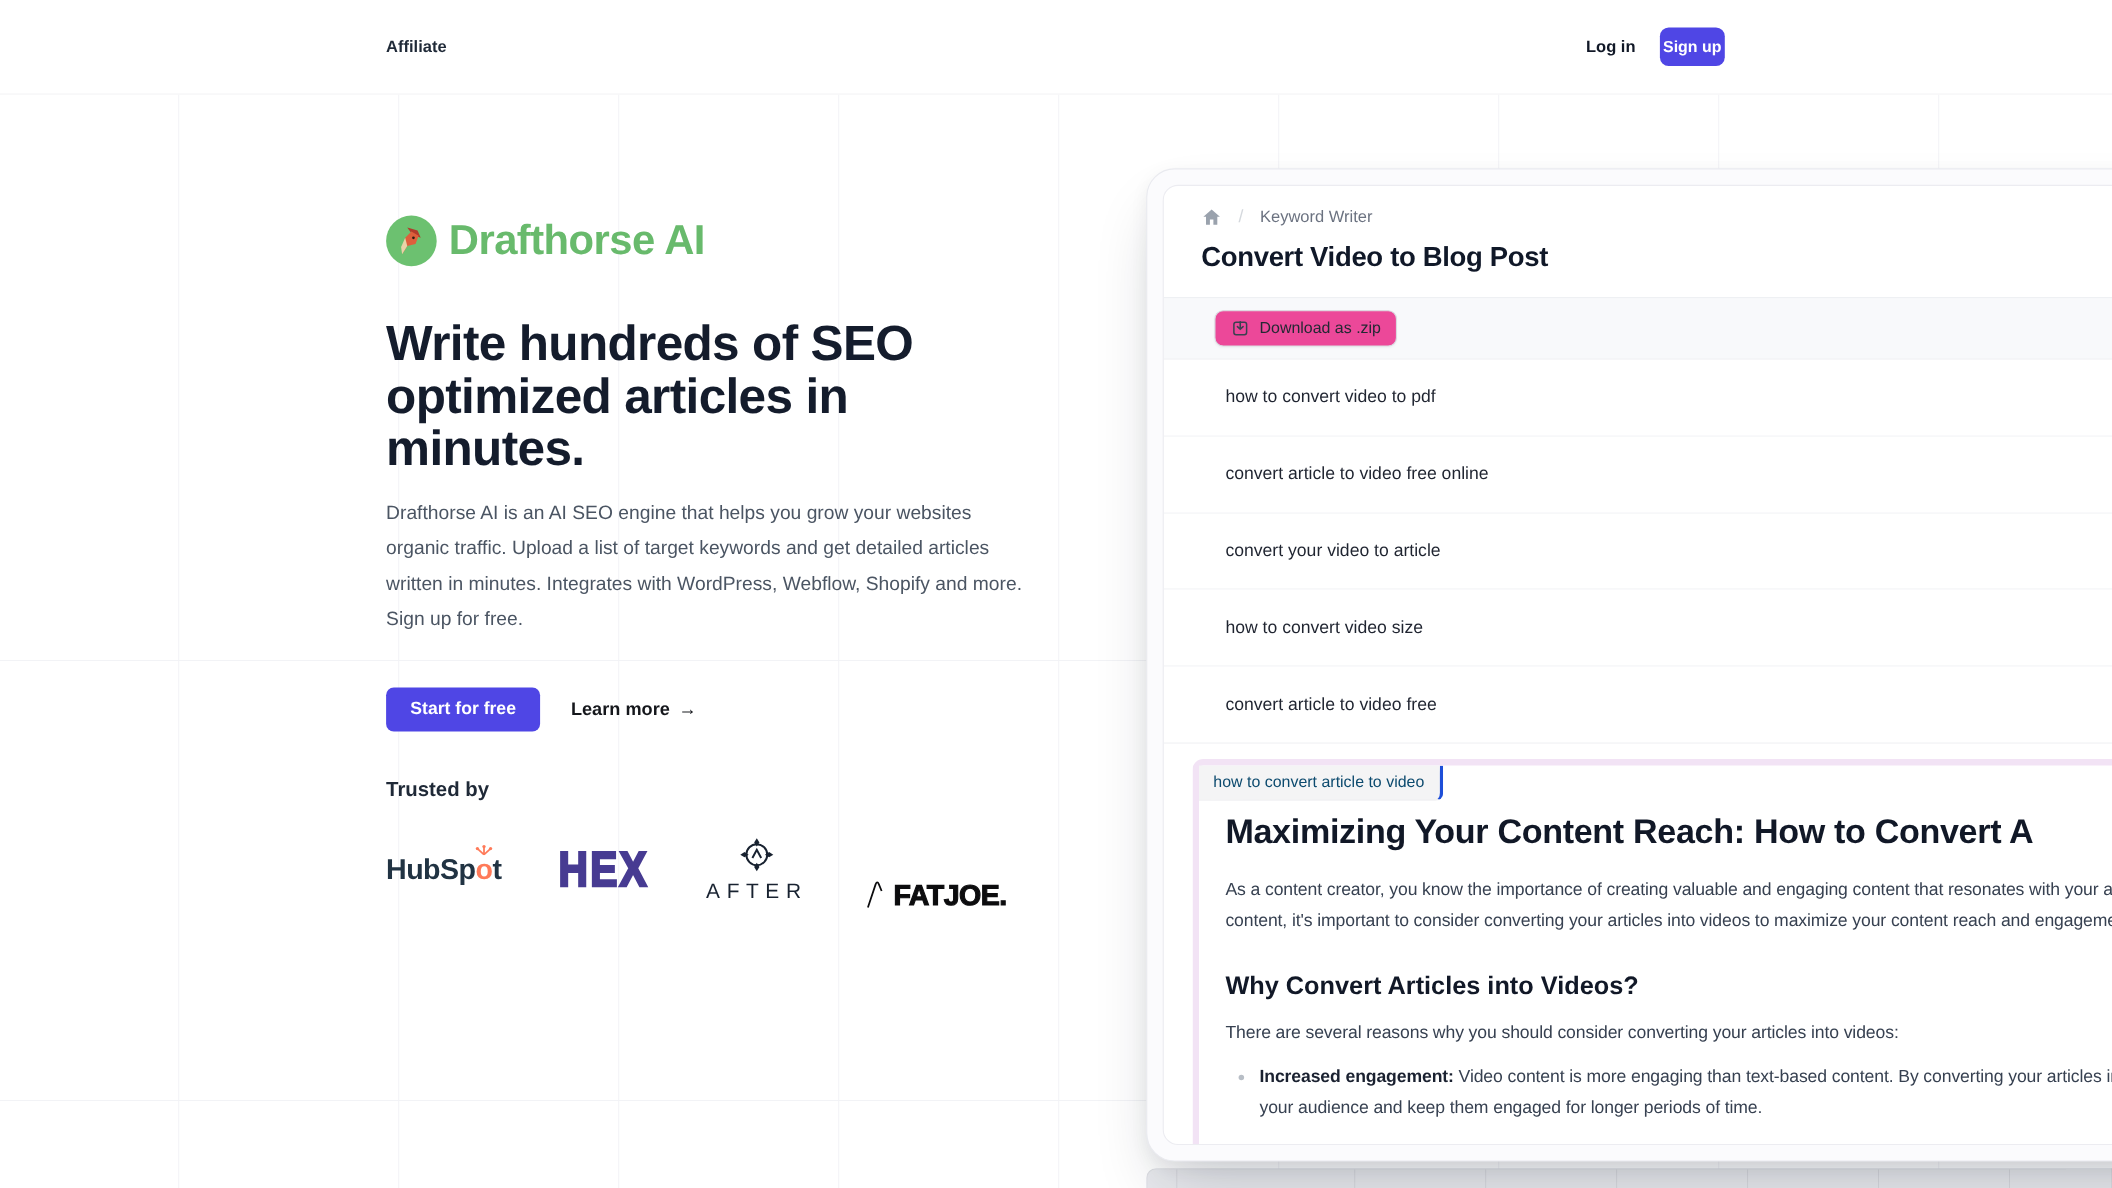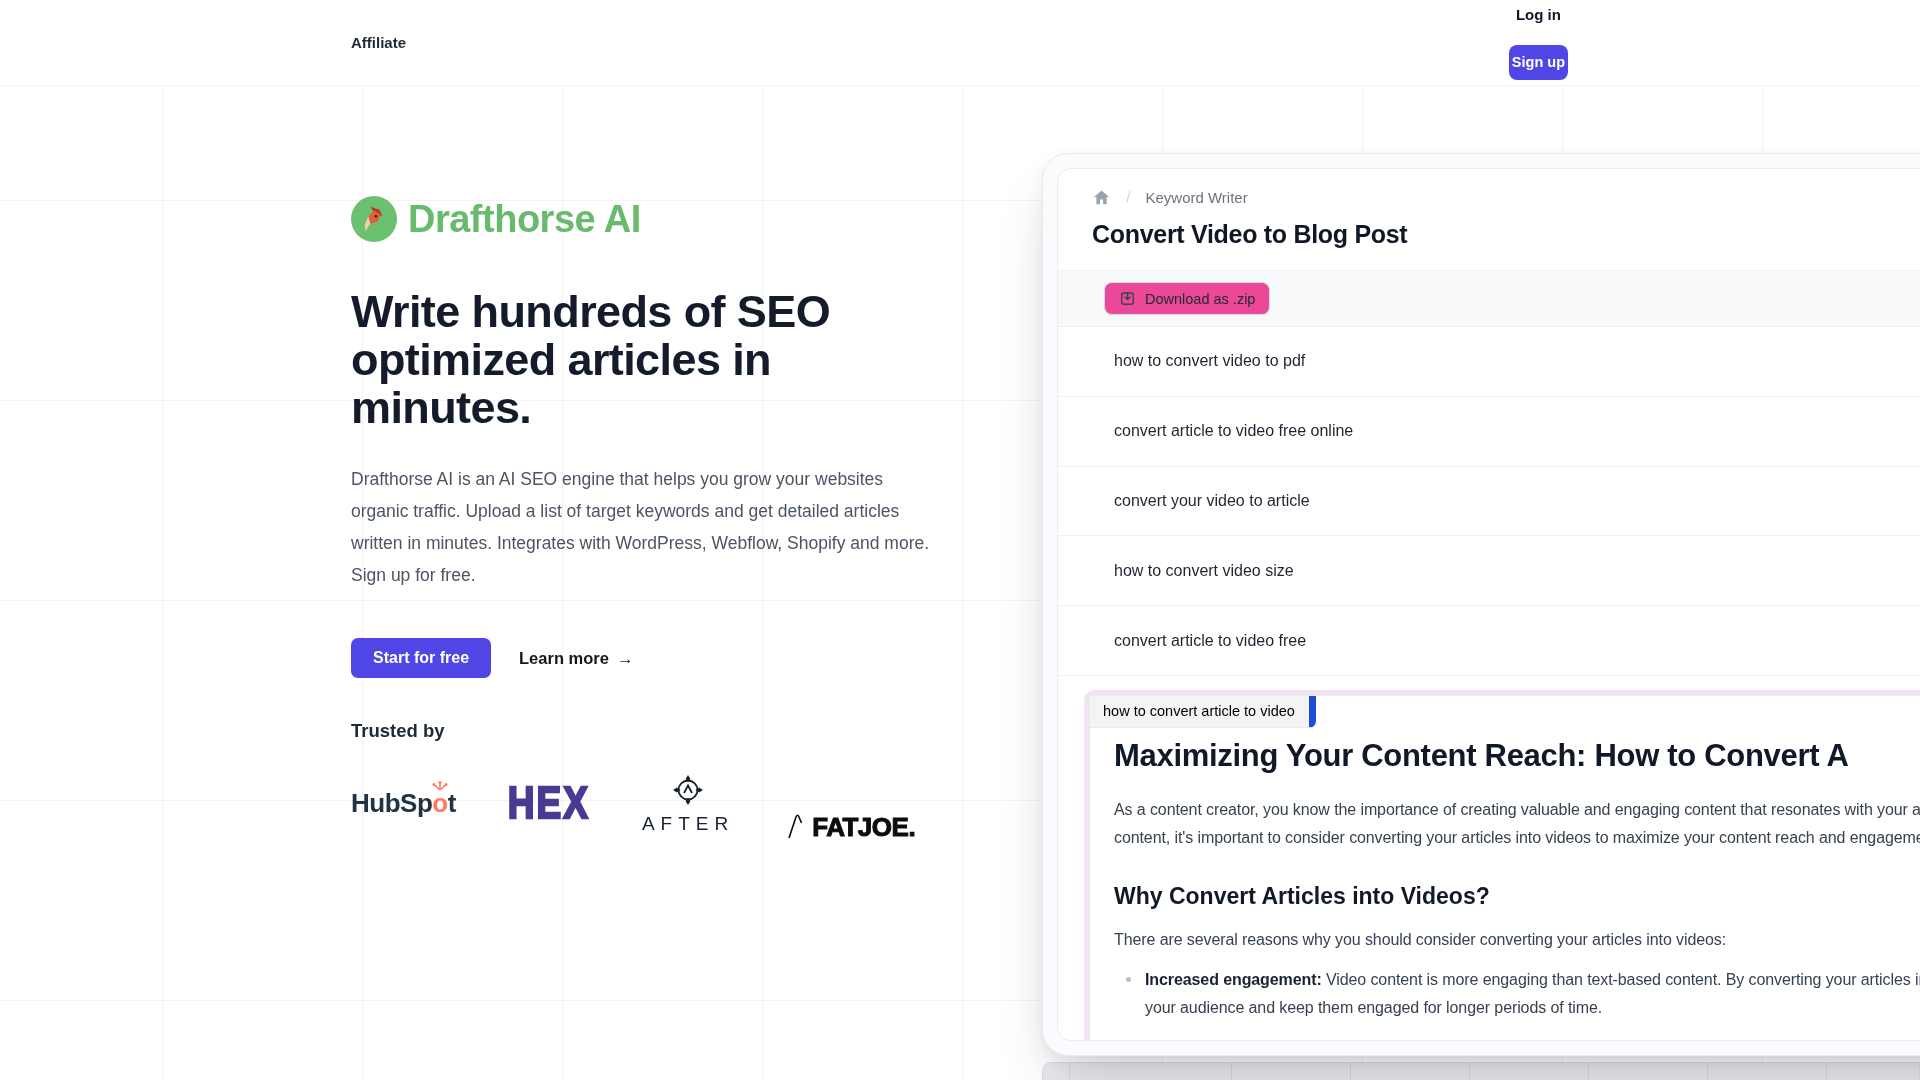--- a/index.html
+++ b/index.html
@@ -22,42 +22,42 @@
   }
 
   
   header {
     position:absolute; top:0; left:0; right:0; height:86px;
     border-bottom:1px solid #f3f4f6;
     display:flex; align-items:center; justify-content:space-between;
     padding:0 352px 0 351px; z-index:5;
   }
   .nav-link { font-size:15px; font-weight:700; color:#1f2937; cursor:pointer; }
-  .nav-right { display:flex; align-items:center; gap:22px;flex-direction:column; }
+  .nav-right { display:flex; align-items:center; gap:22px; }
   .login { font-size:15px; font-weight:700; color:#111827; cursor:pointer; }
   .signup {
     background:#4f46e5; color:#fff; font-size:14.5px; font-weight:700;
     border:none; border-radius:8px; height:35px; padding:0 3px; cursor:pointer;
     font-family:inherit;
   }
 
   
   .hero { position:absolute; left:351px; top:196px; width:610px; z-index:2; }
   .brand { display:flex; align-items:center; gap:11px; }
   .brand-circle {
     width:46px; height:46px; border-radius:50%; background:#6cc170;
     display:flex; align-items:center; justify-content:center; flex:0 0 auto;
   }
   .brand-name { font-size:38px; font-weight:700; color:#68ba6c; letter-spacing:-.5px; }
   .hero h1 {
     margin-top:46px; font-size:45px; line-height:48px; font-weight:700;
     color:#141c2c; letter-spacing:-.6px; width:520px;
   }
   .hero .desc {
-    margin-top:31px; width:590px; font-size:17.5px; line-height:32px; color:#4b5563;
+    margin-top:18px; width:590px; font-size:17.5px; line-height:32px; color:#4b5563;
   }
   .cta-row { margin-top:47px; display:flex; align-items:center; gap:28px; }
   .btn-primary {
     background:#4f46e5; color:#fff; border:none; border-radius:7px;
     height:40px; padding:0 22px; font-size:16px; font-weight:700;
     font-family:inherit; cursor:pointer;
   }
   .learn-more { font-size:16.5px; font-weight:700; color:#15171c; cursor:pointer; display:flex; gap:8px; align-items:flex-end;}
   .trusted { margin-top:42px; font-size:18.5px; font-weight:700; color:#1f2937; }
   .logo-row { margin-top:22px; display:flex; align-items:center; gap:52px; }
@@ -110,23 +110,23 @@
     border-bottom:1px solid #f0f1f4; font-size:16px; color:#1f2430; cursor:pointer;
     background:#fff;
   }
   
   .preview {
     position:absolute; left:26px; top:521px; right:0; bottom:0;
     background:#fff; border-left:6px solid #f2e3f5; border-top:6px solid #f2e3f5;
     border-top-left-radius:10px;
   }
   .preview-tab {
-    display:inline-block; background:#f4f4f5; border-right:7px solid #1d4ed8;
+    display:inline-block; background:#f4f4f5; border-right:3px solid #1d4ed8;
     border-bottom:1px solid #ebebee; border-bottom-right-radius:7px;
-    padding:7px 14px 8px 13px; font-size:14.5px; color:#000000; cursor:pointer;
+    padding:7px 14px 8px 13px; font-size:14.5px; color:#0c4a6e; cursor:pointer;
   }
   .article { padding:10px 0 0 24px; white-space:nowrap; }
   .article h1 { font-size:31px; font-weight:700; color:#111827; letter-spacing:-.3px; }
   .article .intro { margin-top:22px; font-size:16px; line-height:28px; color:#374151; letter-spacing:-.1px;}
   .article h2 { margin-top:31px; font-size:23px; font-weight:700; color:#111827; }
   .article .sec-intro { margin-top:21px; font-size:16px; color:#374151; letter-spacing:-.1px;}
   .bullets { margin-top:17px; }
   .bullet-line { position:relative; padding-left:31px; font-size:16px; line-height:28px; color:#374151; letter-spacing:-.1px;}
   .bullet-line.first::before {
     content:""; position:absolute; left:12px; top:11px; width:5px; height:5px;

